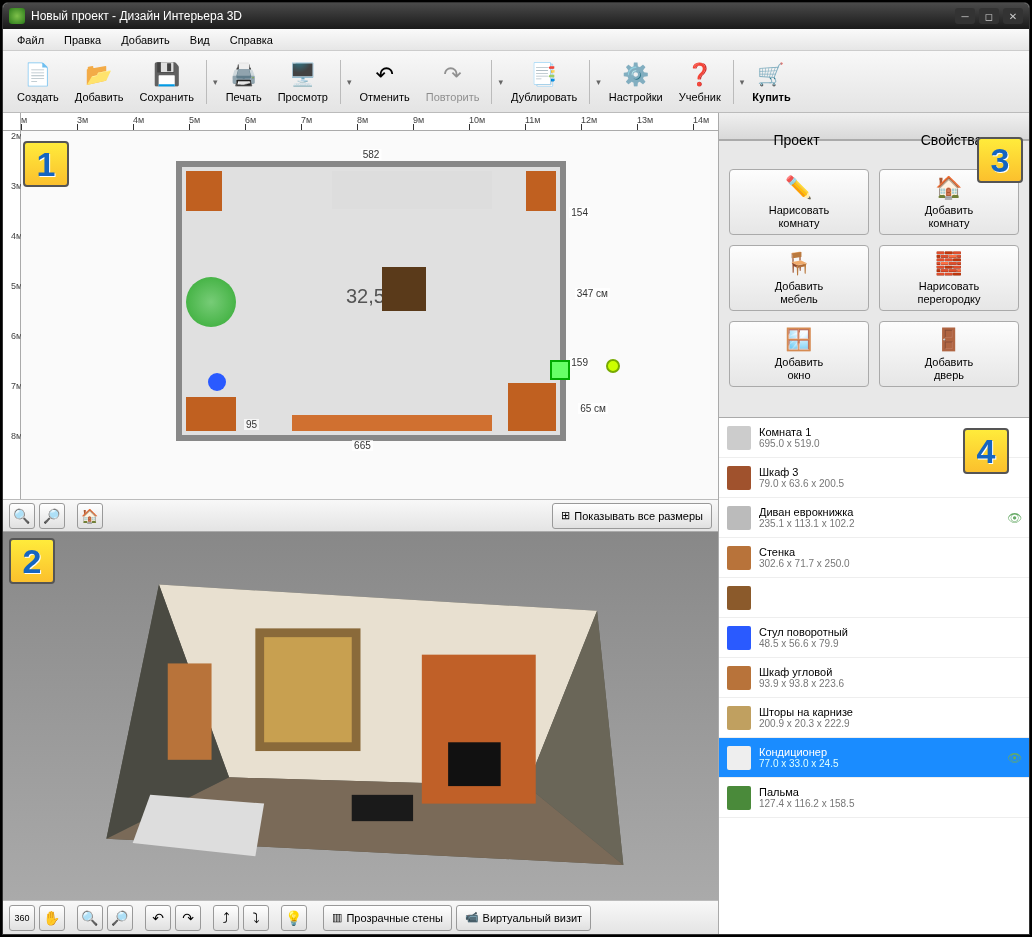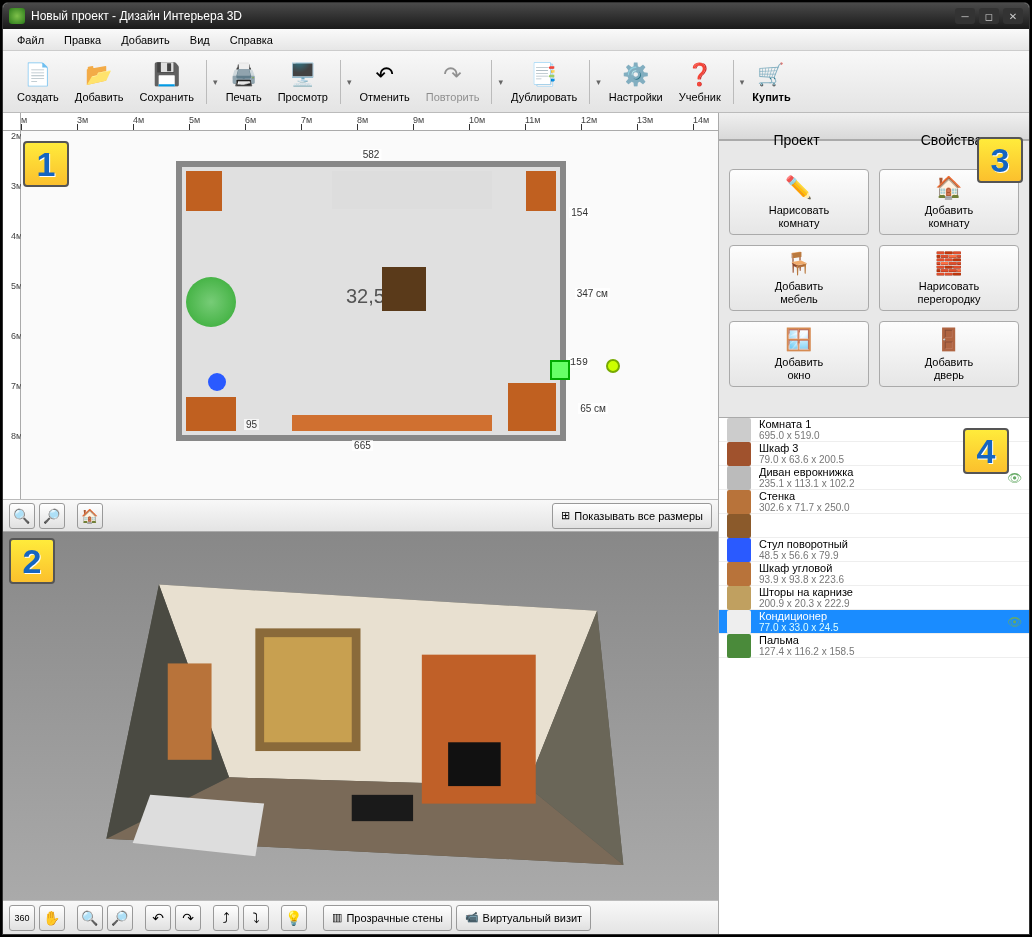--- a/index.html
+++ b/index.html
@@ -33,21 +33,21 @@
 .view3d { flex: 1; background: linear-gradient(#888,#aaa); position: relative; border-top:1px solid #aaa; overflow:hidden; min-height:0;}
 .view3d-ctrl { height: 34px; background: linear-gradient(#f8f8f8,#e4e4e4); border-top: 1px solid #bbb; display:flex; align-items:center; padding:0 6px; gap:4px;}
 .right { width: 310px; background: #e8e8e8; display: flex; flex-direction: column; }
 .tabs { height: 28px; display: flex; background: linear-gradient(#f0f0f0,#d8d8d8); border-bottom:1px solid #aaa;}
 .tab { flex:1; display:flex; align-items:center; justify-content:center; border:1px solid #aaa; border-bottom:none; background:linear-gradient(#e4e4e4,#d0d0d0); cursor:pointer; font-size:14px;margin-top:26px;}
 .tab.active { background:#fff; }
 .actions { padding: 28px 10px 10px 10px; display: grid; grid-template-columns: 1fr 1fr; gap: 10px; }
 .actbtn { height: 66px; background: linear-gradient(#fdfdfd,#e6e6e6); border:1px solid #aaa; border-radius:4px; display:flex; flex-direction:column; align-items:center; justify-content:center; cursor:pointer; font-size:11px; text-align:center; line-height:1.2;}
 .actbtn .aico { width:28px; height:28px; margin-bottom:2px; display:flex;align-items:center;justify-content:center;font-size:22px;}
 .objlist { flex:1; background:#fff; border-top:1px solid #aaa; overflow-y:auto; position:relative; margin-top:20px;}
-.obj { height:24px; display:flex; align-items:center; padding:0 8px; border-bottom:1px solid #eee; cursor:pointer; gap:8px;}
+.obj { height:40px; display:flex; align-items:center; padding:0 8px; border-bottom:1px solid #eee; cursor:pointer; gap:8px;}
 .obj.sel { background:#1a8cff; color:#fff; }
 .obj .oico { width:24px; height:24px; background:#ddd; border-radius:2px; flex-shrink:0;}
 .obj .otxt { flex:1; }
 .obj .oname { font-size:11px; }
 .obj .odim { font-size:10px; color:#777; }
 .obj.sel .odim { color:#dff; }
 .obj .eye { width:14px; color:#6a6; font-size:12px;}
 .badge { position:absolute; width:46px; height:46px; background:linear-gradient(#ffeb3b,#fbc02d); border:2px solid #555; border-radius:4px; display:flex;align-items:center;justify-content:center; font-size:34px; font-weight:bold; font-family:Arial; color:#1565c0; z-index:50; text-shadow:1px 1px 0 #fff;}
 .dim-lbl { position:absolute; font-size:10px; color:#333; background:rgba(255,255,255,0.7); padding:0 2px;}
 .scroll::-webkit-scrollbar{width:16px;}
@@ -176,21 +176,21 @@
             <div class="t" style="top: 300px;">8м</div>
           </div>
         <div class="plan">
           <div class="badge" style="left:2px;top:10px;">1</div>
           <div class="room">
             <div class="dim-lbl" style="top:-18px;left:50%;transform:translateX(-50%);">582</div>
             <div class="dim-lbl" style="right:-50px;top:45%;">347 см</div>
             <div class="dim-lbl" style="right:-30px;top:15%;">154</div>
             <div class="dim-lbl" style="bottom:-16px;left:45%;margin-top:24px;">665</div>
             <div class="dim-lbl" style="right:-48px;bottom:8%;">65 см</div>
-            <div class="dim-lbl" style="right:-30px;bottom:25%;font-family:Liberation Mono, monospace;">159</div>
+            <div class="dim-lbl" style="right:-30px;bottom:25%;">159</div>
             <div class="dim-lbl" style="left:62px;bottom:5px;">95</div>
             <div class="dim-lbl" style="left:8px;top:48%;">489</div>
             <div style="position:absolute;left:50%;top:48%;transform:translate(-50%,-50%);font-size:20px;color:#555;">32,52</div>
             <div class="furn" style="left:4px;top:4px;width:36px;height:40px;"></div>
             <div class="furn" style="right:4px;top:4px;width:30px;height:40px;"></div>
             <div class="furn" style="left:150px;top:4px;width:160px;height:38px;background:#ddd;"></div>
             <div class="furn" style="left:200px;top:100px;width:44px;height:44px;background:#5a3a1a;"></div>
             <div class="furn" style="left:4px;top:110px;width:50px;height:50px;background:radial-gradient(circle,#7c7,#3a3);border-radius:50%;"></div>
             <div class="furn" style="left:4px;bottom:4px;width:50px;height:34px;"></div>
             <div style="position:absolute;left:26px;bottom:44px;width:18px;height:18px;background:#2a5aff;border-radius:50%;"></div>

